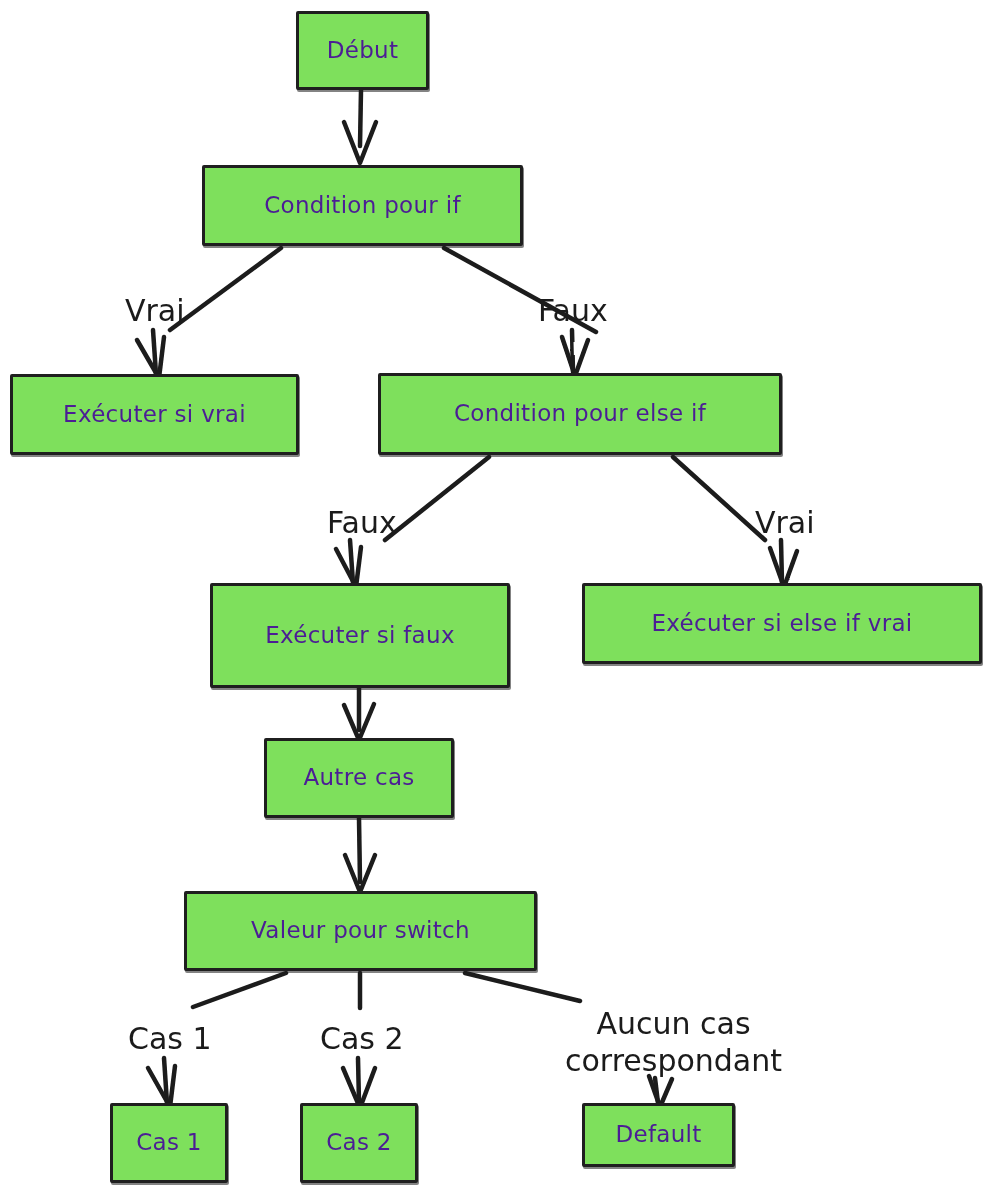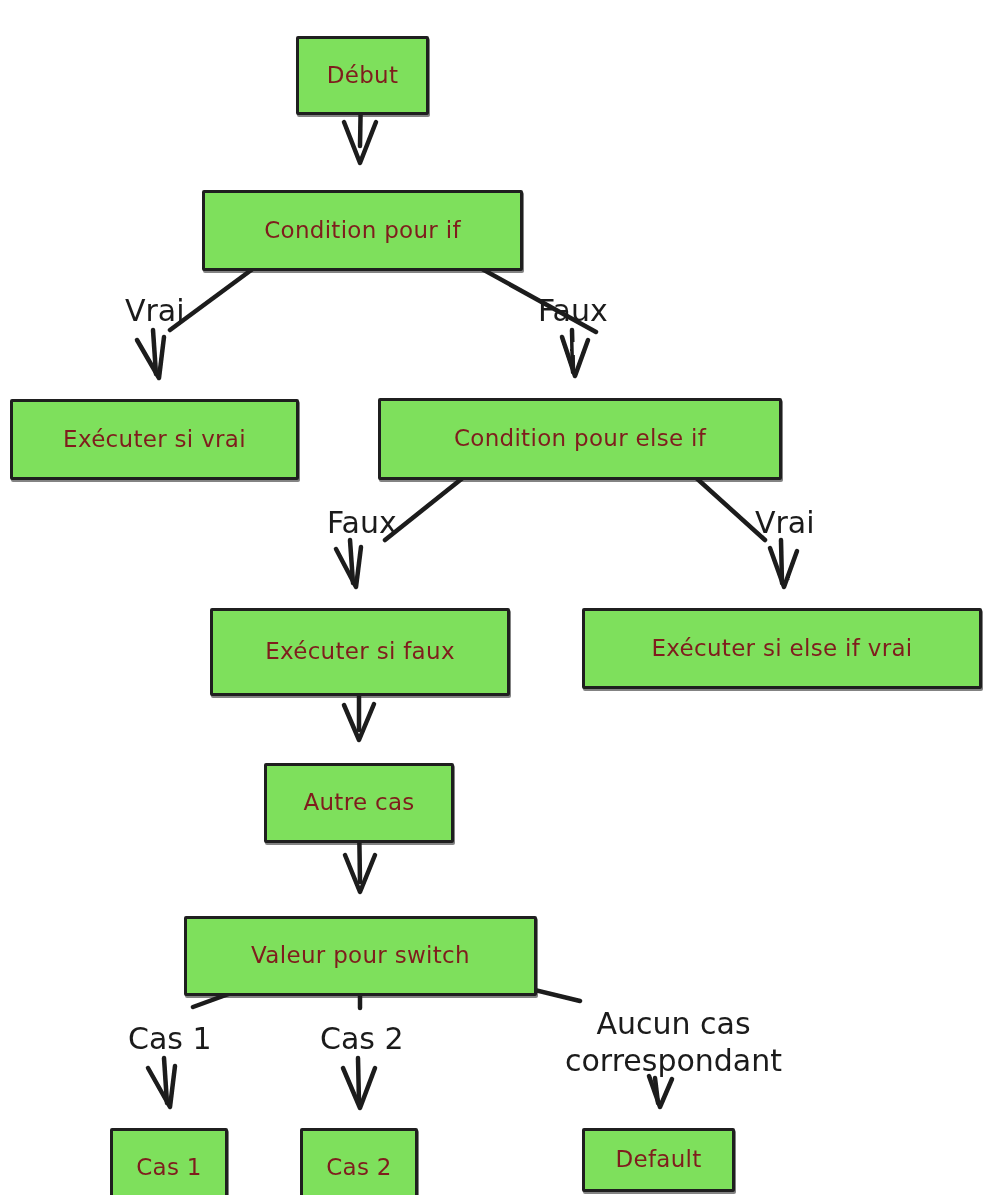--- a/index.html
+++ b/index.html
@@ -27,30 +27,29 @@
   }
   .node {
     position: absolute;
     box-sizing: border-box;
     background: #7EE05C;
     border: 3px solid #1f1f1f;
     border-radius: 2px;
     display: flex;
     align-items: center;
     justify-content: center;
-    color: #7f1d1d;
+    color: #4c1d95;
     font-family: "DejaVu Sans", sans-serif;
     font-size: 23px;
     font-weight: 400;
     letter-spacing: 0.3px;
     line-height: 1.1;
     text-align: center;
     box-shadow: 1px 2px 0 rgba(30,30,30,0.55);
     z-index: 2;
-    margin-top: 25px;
   }
   .edge-label {
     position: absolute;
     color: #1b1b1b;
     font-family: "DejaVu Sans", sans-serif;
     font-size: 30px;
     line-height: 1.22;
     text-align: center;
     white-space: pre;
     z-index: 3;
@@ -141,21 +140,21 @@
   </div>
 
   <div class="node" style="left:10px; top:374px; width:289px; height:81px;">
     <span>Exécuter si vrai</span>
   </div>
 
   <div class="node" style="left:378px; top:373px; width:404px; height:82px;">
     <span>Condition pour else if</span>
   </div>
 
-  <div class="node" style="left:210px; top:583px; width:300px; height:88px;">
+  <div class="node" style="left:210px; top:583px; width:300px; height:105px;">
     <span>Exécuter si faux</span>
   </div>
 
   <div class="node" style="left:582px; top:583px; width:400px; height:81px;">
     <span>Exécuter si else if vrai</span>
   </div>
 
   <div class="node" style="left:264px; top:738px; width:190px; height:80px;">
     <span>Autre cas</span>
   </div>

